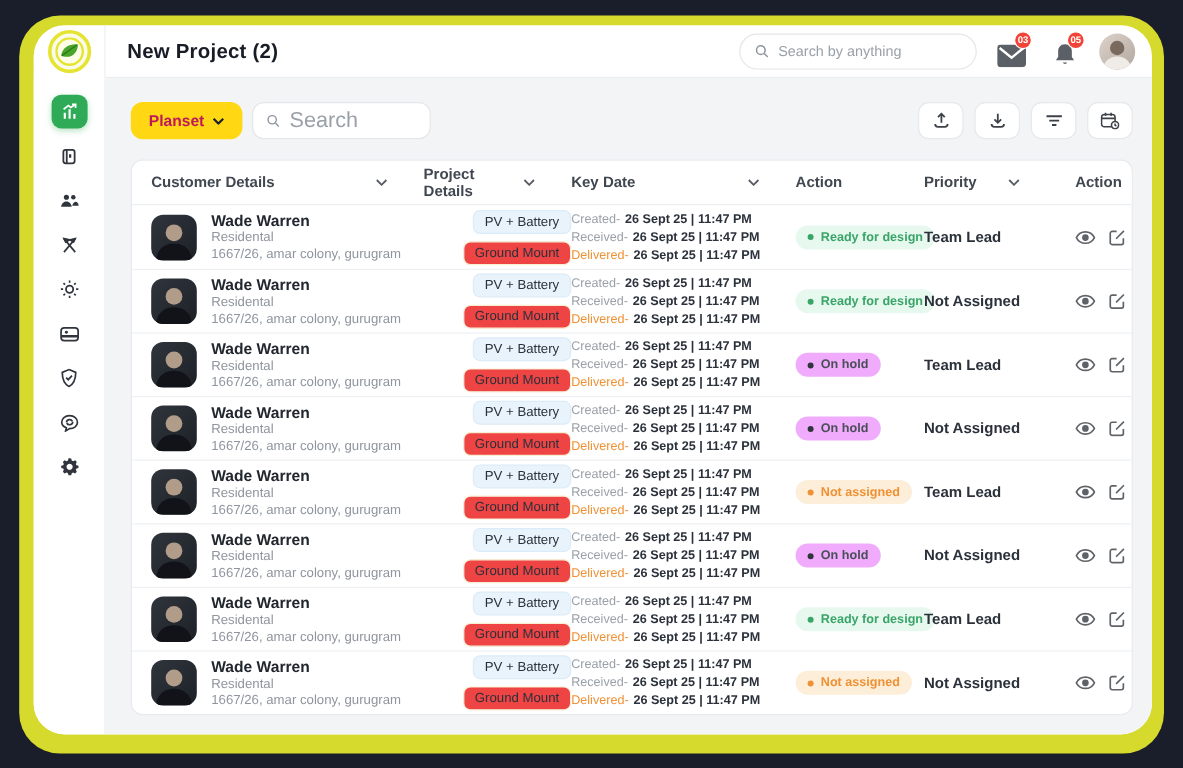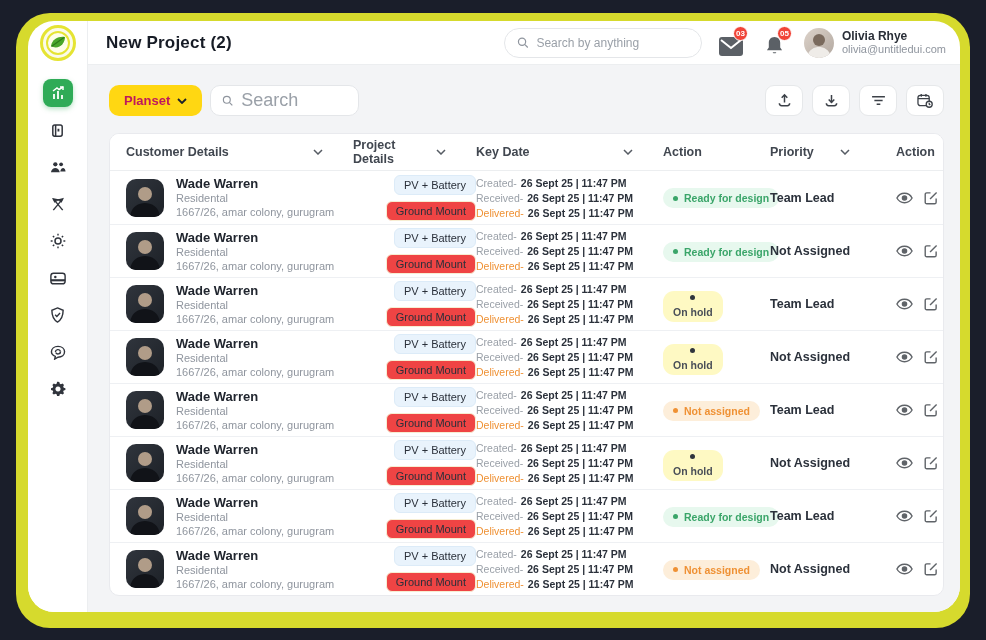--- a/index.html
+++ b/index.html
@@ -66,21 +66,21 @@
   .tone-cream { background:#ef4444; border:1px solid #f7eed3; }
   .dates { display:flex; flex-direction:column; gap:1px; }
   .dline { font-size:10.5px; line-height:14px; display:flex; gap:4px; white-space:nowrap; }
   .dlabel { color:#9aa0a8; }
   .dlabel.orange { color:#ef9134; }
   .dval { color:#2b313b; font-weight:700; }
   .pill { display:inline-flex; align-items:center; gap:6px; font-size:10.5px; font-weight:600; padding:4px 10px; border-radius:11px; white-space:nowrap; }
   .pill .dot { width:5px; height:5px; border-radius:50%; }
   .pill-ready { background:#e7f8ee; color:#3aa569; }
   .pill-ready .dot { background:#3aa569; }
-  .pill-hold { background:#fef9c3; color:#4a4f58;flex-direction:column; }
+  .pill-hold { background:#f0abfc; color:#4a4f58; }
   .pill-hold .dot { background:#30353d; }
   .pill-na { background:#fdeeda; color:#ef9134; }
   .pill-na .dot { background:#ef9134; }
   .prio { font-size:12.5px; font-weight:600; color:#2b313b; }
   .actions { display:flex; align-items:center; gap:11px; color:#5f6368; }
   .act { display:flex; cursor:pointer; }
   svg { display:block; }
 </style>
 </head>
 <body>
@@ -121,24 +121,20 @@
             <path d="M8 18 a2.2 2.2 0 0 0 4 0 Z" fill="#5b6066"></path>
           </svg>
           <span class="badge">05</span>
         </div>
         <div class="user">
           <div class="user-avatar">
             <svg width="30" height="30" viewBox="0 0 30 30">
               <circle cx="15" cy="12" r="6" fill="#7a6a5d"></circle>
               <path d="M3 30 C4 21 11 19 15 19 C19 19 26 21 27 30 Z" fill="#efece8"></path>
             </svg>
-          </div>
-          <div>
-            <div class="user-name">Olivia Rhye</div>
-            <div class="user-email">olivia@untitledui.com</div>
           </div>
         </div>
       </div>
     </div>
 
     <div class="sidebar">
       <div class="side-item active">
         <svg width="16" height="16" viewBox="0 0 16 16" fill="none" stroke="currentColor" stroke-width="1.8">
           <line x1="4" y1="14" x2="4" y2="9"></line>
             <line x1="8" y1="14" x2="8" y2="6"></line>

